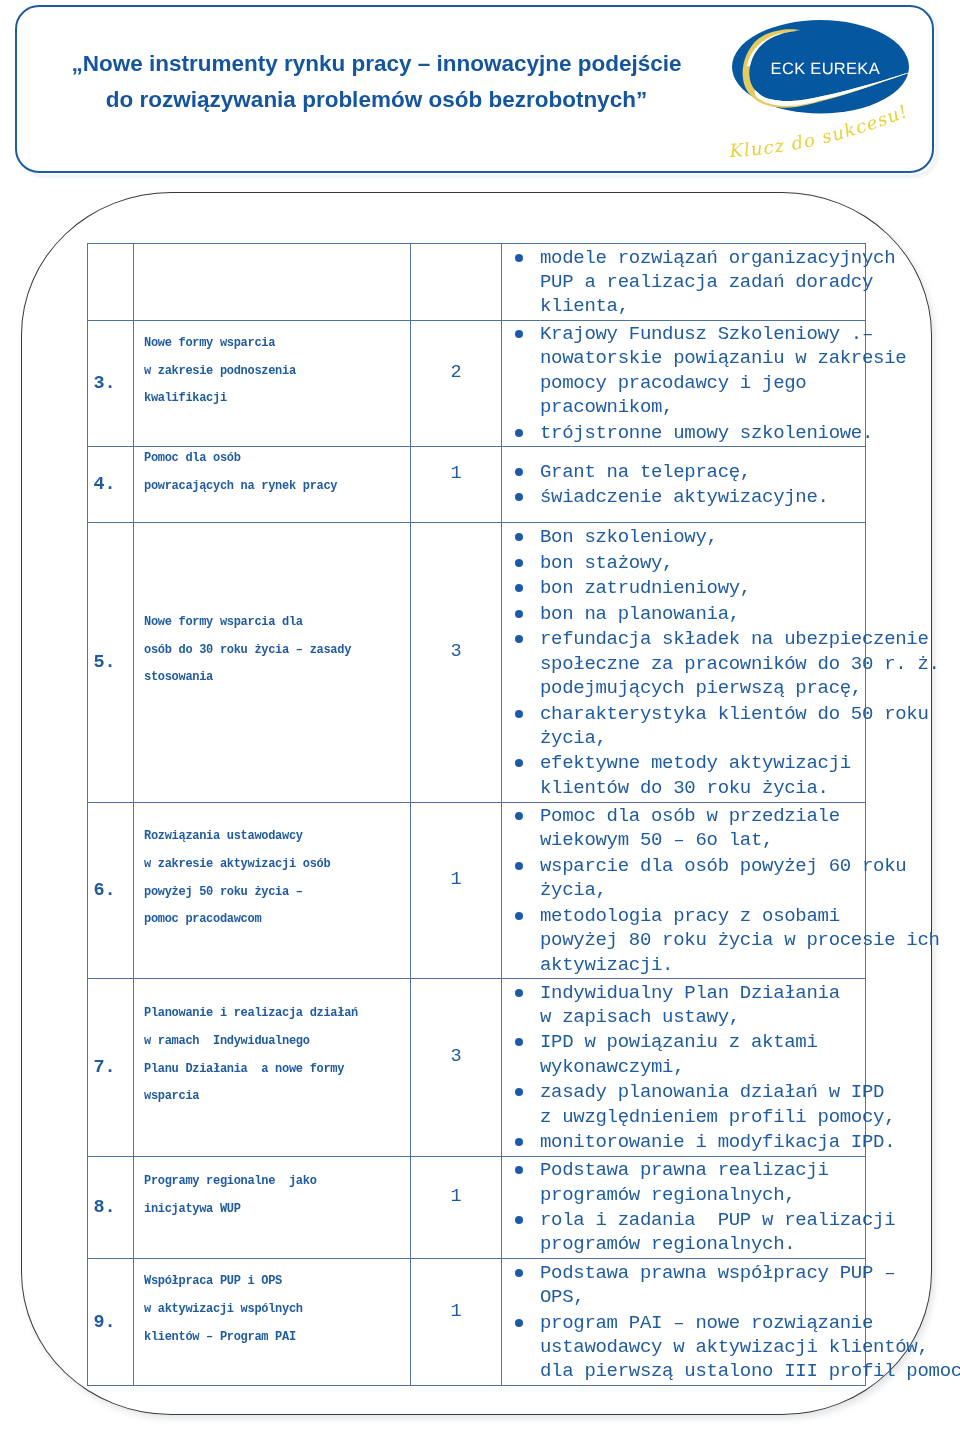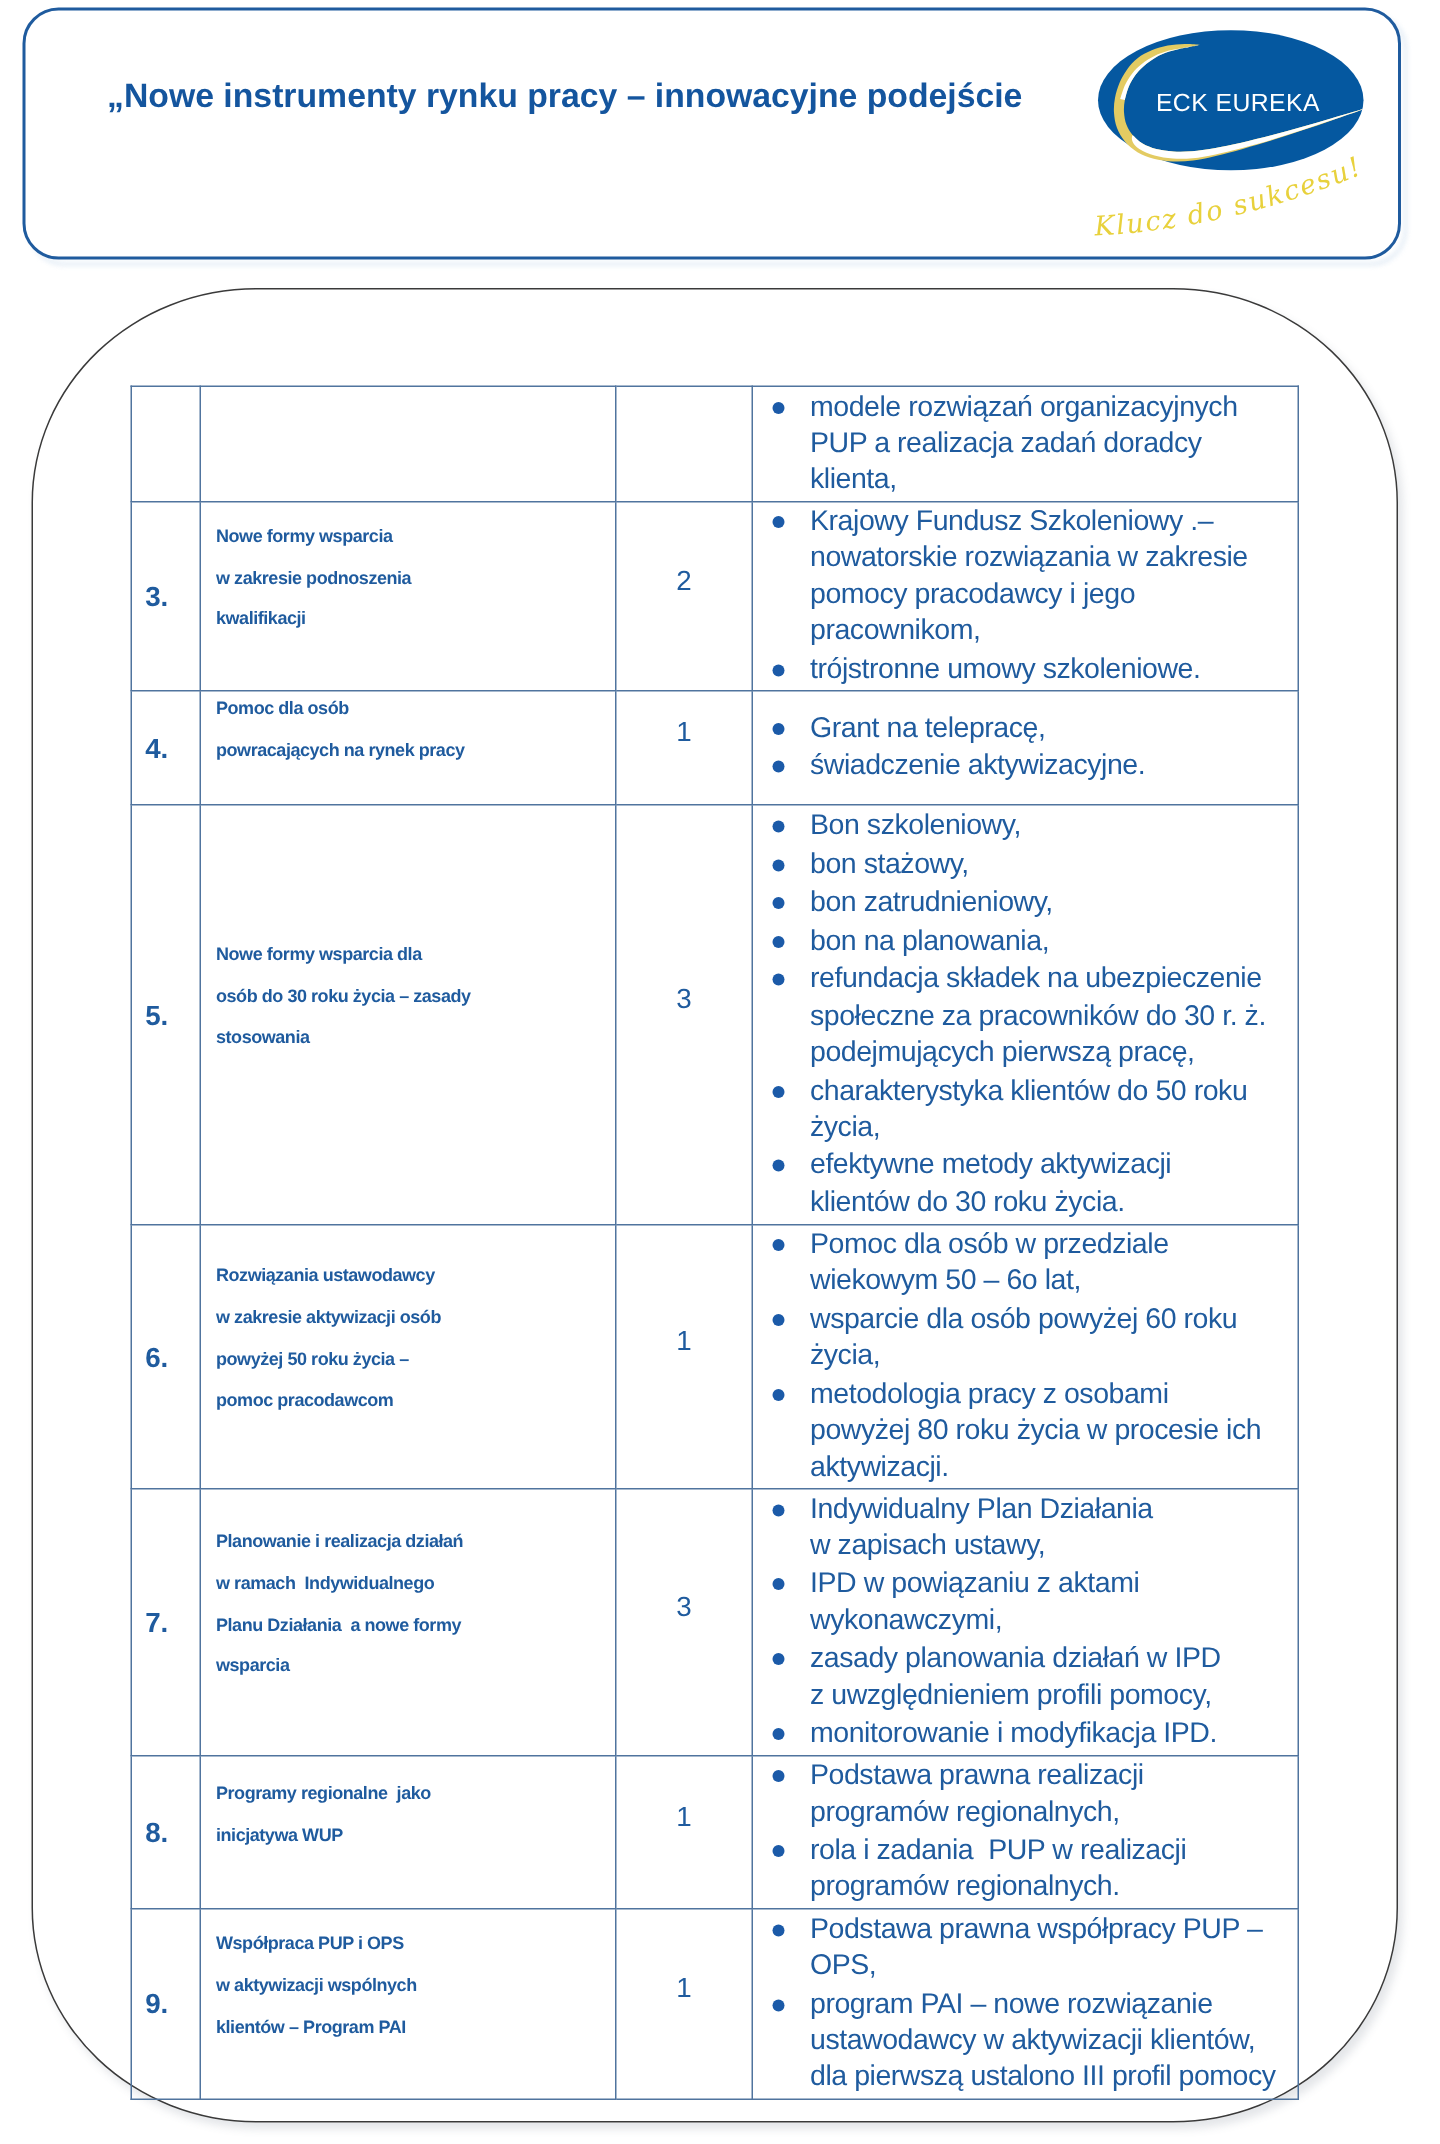--- a/index.html
+++ b/index.html
@@ -24,22 +24,22 @@
   .logo{position:absolute;left:725px;top:14px;width:210px;height:150px;}
   .logo svg{display:block;shape-rendering:geometricPrecision;text-rendering:geometricPrecision;}
 
   
   .frame{position:absolute;left:21px;top:192px;width:911px;height:1223px;
          box-sizing:border-box;border:1px solid #3A3A3A;
          border-radius:150px/143px;
          box-shadow:3px 4px 6px rgba(90,100,120,0.16);}
 
   
-  table.main{position:absolute;left:87px;top:257px;width:779px;border-collapse:collapse;
-             table-layout:fixed;}
+  table.main{position:absolute;left:87px;top:243px;width:779px;border-collapse:collapse;
+             table-layout:fixed;font-family:Liberation Mono, monospace;}
   table.main td{border:1px solid #50749E;vertical-align:middle;padding:0;
                 color:#1F5B9E;box-sizing:border-box;}
   table.main td.c-num{width:46px;text-align:center;font-weight:bold;font-size:18.5px;padding-right:12px;}
   table.main td.c-title{width:277px;}
   table.main td.c-cnt{width:91px;text-align:center;font-size:18.5px;}
   .cnt{position:relative;top:-11px;}
   table.main td.c-bul{width:364px;vertical-align:middle;}
 
   .ttl{padding:0 4px 0 10px;font-weight:bold;font-size:12px;line-height:27.95px;
        letter-spacing:-0.3px;position:relative;top:-12px;}
@@ -55,20 +55,21 @@
 </style>
 </head>
 <body>
 
 <div class="page">
 
   <div class="header-shadow"></div>
   <div class="header-box">
     <div class="header-title">
       <div>„Nowe instrumenty rynku pracy – innowacyjne podejście</div>
+      <div>do rozwiązywania problemów osób bezrobotnych”</div>
     </div>
   </div>
 
   <div class="logo">
     <svg width="210" height="150" viewBox="0 0 210 150">
       <ellipse cx="95.5" cy="52.8" rx="88.5" ry="46.7" fill="#0558A0"></ellipse>
 
       <g>
         <path fill="#E3CB62" d="M 183.05 59.14 C 179.74 60.31, 169.82 63.83, 163.20 66.12 C 156.58 68.41, 149.96 70.69, 143.34 72.90 C 136.71 75.11, 130.09 77.32, 123.45 79.39 C 116.82 81.45, 109.85 83.52, 103.53 85.28 C 97.21 87.05, 91.06 88.71, 85.53 90.00 C 79.99 91.29, 75.11 92.43, 70.32 93.03 C 65.54 93.64, 61.19 93.84, 56.83 93.65 C 52.47 93.45, 48.08 92.87, 44.16 91.84 C 40.24 90.82, 36.49 89.39, 33.29 87.48 C 30.09 85.57, 27.21 83.05, 24.94 80.37 C 22.67 77.68, 20.88 74.58, 19.67 71.38 C 18.45 68.19, 17.88 64.55, 17.66 61.22 C 17.43 57.89, 17.70 54.71, 18.31 51.39 C 18.91 48.07, 19.98 44.46, 21.31 41.30 C 22.64 38.14, 24.29 35.17, 26.29 32.42 C 28.30 29.68, 30.61 26.96, 33.37 24.82 C 36.12 22.67, 39.45 20.95, 42.81 19.55 C 46.16 18.15, 49.81 17.12, 53.49 16.41 C 57.16 15.71, 61.27 15.42, 64.85 15.33 C 68.44 15.23, 73.30 15.76, 74.99 15.85 C 73.37 16.44, 68.56 17.17, 65.15 17.87 C 61.73 18.58, 57.84 19.29, 54.51 20.39 C 51.19 21.48, 48.01 22.85, 45.19 24.45 C 42.38 26.05, 39.88 28.00, 37.63 29.98 C 35.39 31.97, 33.40 34.06, 31.71 36.38 C 30.01 38.70, 28.62 41.19, 27.49 43.90 C 26.35 46.60, 25.42 49.80, 24.89 52.61 C 24.37 55.42, 24.17 58.05, 24.34 60.78 C 24.52 63.51, 24.98 66.47, 25.93 69.02 C 26.89 71.56, 28.26 73.92, 30.06 76.03 C 31.85 78.15, 34.08 80.17, 36.71 81.72 C 39.34 83.27, 42.43 84.48, 45.84 85.36 C 49.25 86.23, 53.20 86.72, 57.17 86.95 C 61.15 87.19, 65.13 87.13, 69.68 86.77 C 74.23 86.41, 79.01 85.74, 84.47 84.80 C 89.94 83.86, 96.13 82.55, 102.47 81.12 C 108.82 79.68, 115.85 77.95, 122.55 76.21 C 129.25 74.48, 135.95 72.59, 142.66 70.70 C 149.37 68.81, 156.09 66.85, 162.80 64.88 C 169.52 62.91, 179.60 59.86, 182.95 58.86 Z"></path>
         <path fill="#FFFFFF" d="M 24.89 52.61 C 25.33 51.16, 26.35 46.60, 27.49 43.90 C 28.62 41.19, 30.01 38.70, 31.71 36.38 C 33.40 34.06, 35.39 31.97, 37.63 29.98 C 39.88 28.00, 42.38 26.05, 45.19 24.45 C 48.01 22.85, 51.19 21.48, 54.51 20.39 C 57.84 19.29, 61.73 18.58, 65.15 17.87 C 68.56 17.17, 73.37 16.44, 75.01 16.15 C 73.36 16.38, 68.56 17.01, 65.12 17.61 C 61.67 18.21, 57.75 18.78, 54.34 19.73 C 50.93 20.69, 47.64 21.88, 44.65 23.34 C 41.66 24.80, 38.88 26.55, 36.40 28.49 C 33.93 30.43, 31.72 32.60, 29.81 34.99 C 27.90 37.38, 26.28 39.99, 24.94 42.83 C 23.60 45.67, 22.29 50.50, 21.76 52.03 Z"></path>
@@ -113,21 +114,21 @@
               <div>w zakresie podnoszenia</div>
               <div>kwalifikacji</div>
             </div>
           </td>
           <td class="c-cnt"><span class="cnt">2</span></td>
           <td class="c-bul">
             <ul class="b">
               <li>
                 <span class="dot"></span>
                 <div>Krajowy Fundusz Szkoleniowy .–</div>
-                <div>nowatorskie rozwiązania w zakresie</div>
+                <div>nowatorskie powiązaniu w zakresie</div>
                 <div>pomocy pracodawcy i jego</div>
                 <div>pracownikom,</div>
               </li>
               <li>
                 <span class="dot"></span>
                 <div>trójstronne umowy szkoleniowe.</div>
               </li>
             </ul>
           </td>
         </tr>

